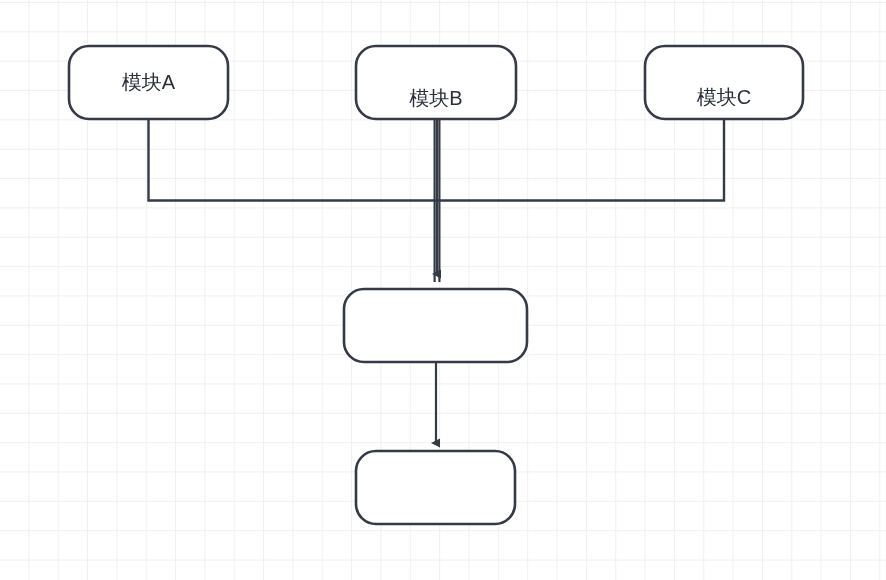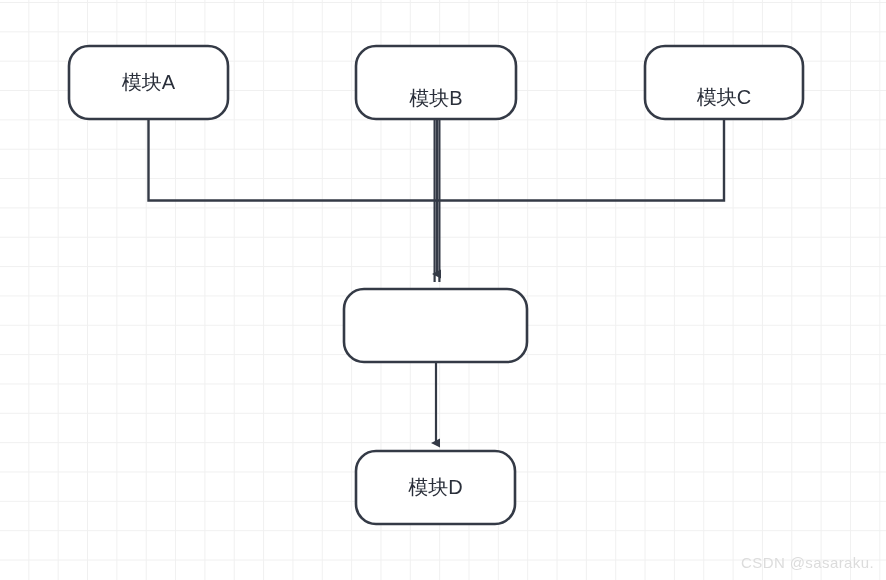--- a/index.html
+++ b/index.html
@@ -93,17 +93,15 @@
     </g>
   </svg>
 
   <div class="node-label" style="left:69px; top:46px; width:159px; height:73px; font-size:20px;">模块A</div>
 
   <div class="node-label" style="left:356px; top:46px; width:160px; height:73px; font-size:20px;margin-top:16px;">模块B</div>
 
   <div class="node-label" style="left:645px; top:46px; width:158px; height:73px; font-size:20px;margin-top:15px;">模块C</div>
 
 
-  <div class="node-label" style="left:356px; top:451px; width:159px; height:73px; font-size:20px;">模块D</div>
 
-  <div class="watermark">CSDN @sasaraku.</div>
 
 </div>
 
 </body></html>

